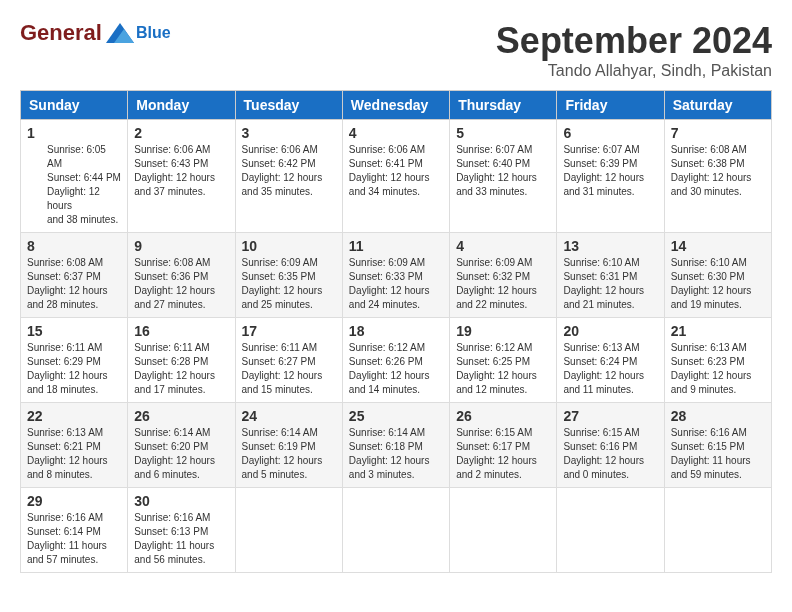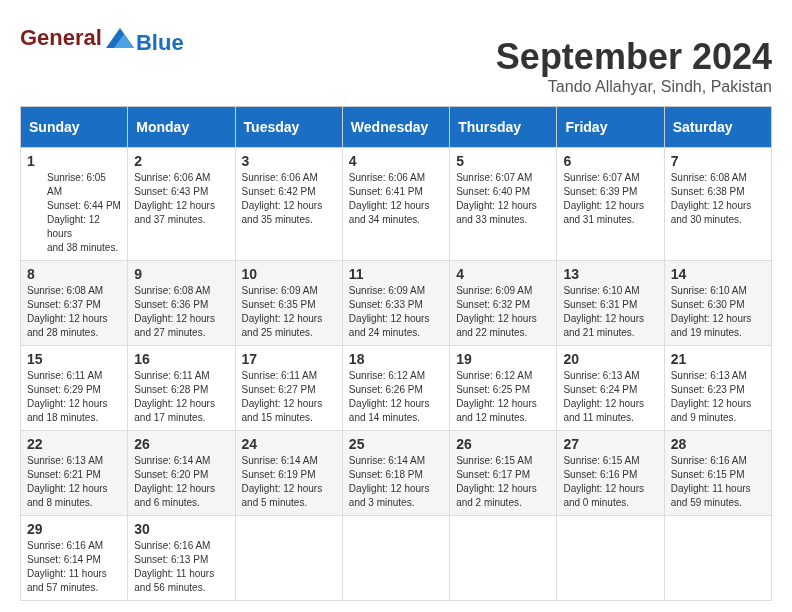--- a/index.html
+++ b/index.html
@@ -25,53 +25,51 @@
       display: flex;
       align-items: center;
       gap: 2px;
     }
     .logo-general {
       font-size: 22px;
       font-weight: bold;
       color: #7f1d1d;
     }
     .logo-blue {
-      font-size: 22px;
+      font-size: 16px;
       font-weight: bold;
       color: #1a6fc4;
-      margin-top: 10px;
     }
     .logo-icon {
       width: 28px;
       height: 20px;
       margin-left: 2px;
     }
     .title-block {
       text-align: right;
     }
     .month-title {
       font-size: 36px;
       font-weight: bold;
       color: #333;
-      margin-top: 16px;
     }
     .subtitle {
       font-size: 16px;
       color: #555;
     }
     .calendar {
       width: 100%;
       border-collapse: collapse;
       table-layout: fixed;
     }
     .calendar th {
       background-color: #1a6fc4;
       color: #fff;
       text-align: left;
-      padding: 12px 8px;
+      padding: 6px 8px;
       font-size: 14px;
       font-weight: bold;
       border: 1px solid #ccc;
     }
     .calendar td {
       vertical-align: top;
       padding: 5px 6px;
       border: 1px solid #ddd;
       font-size: 10.5px;
       color: #333;

